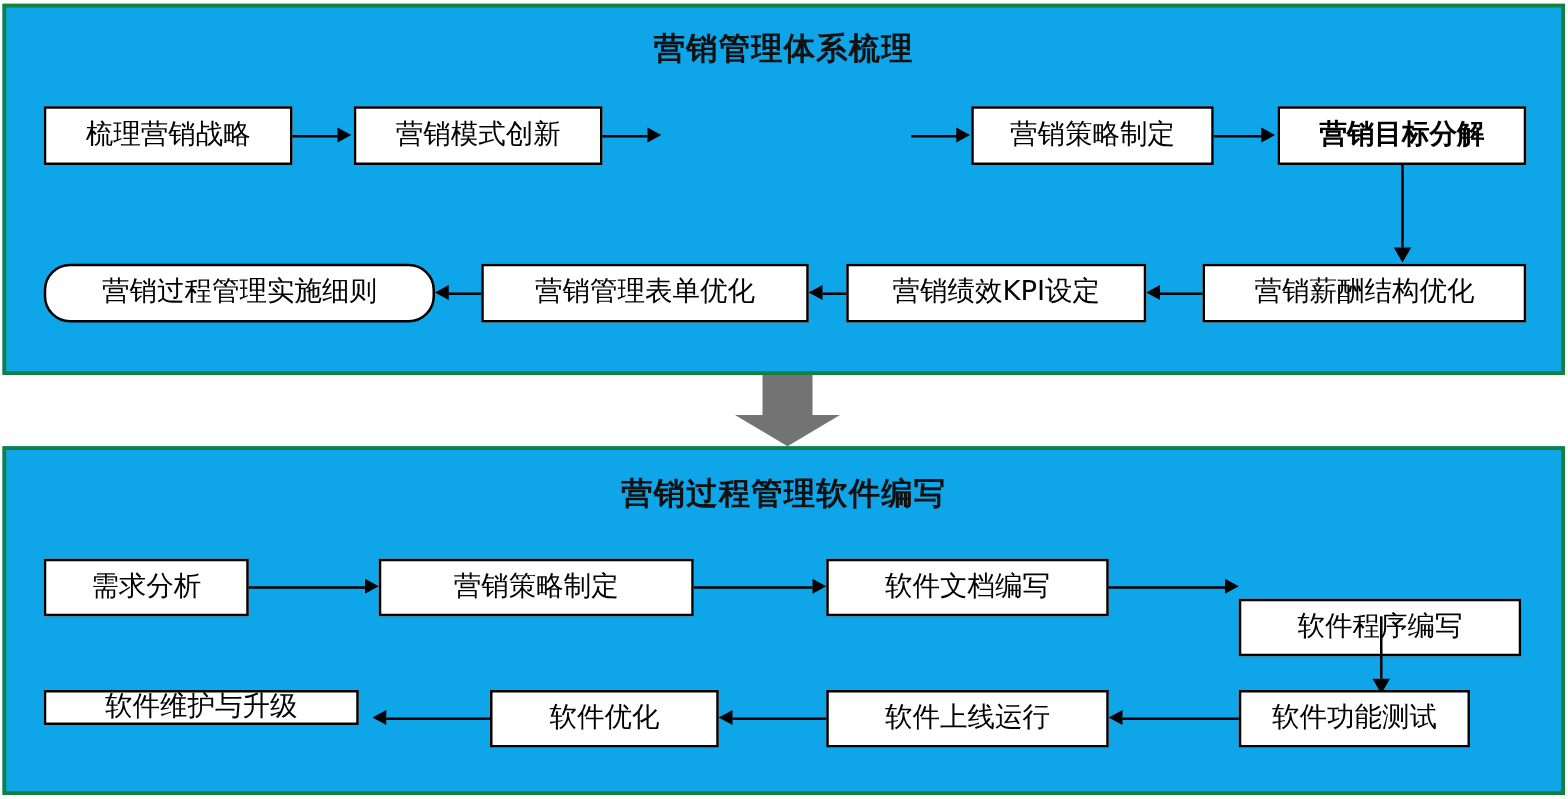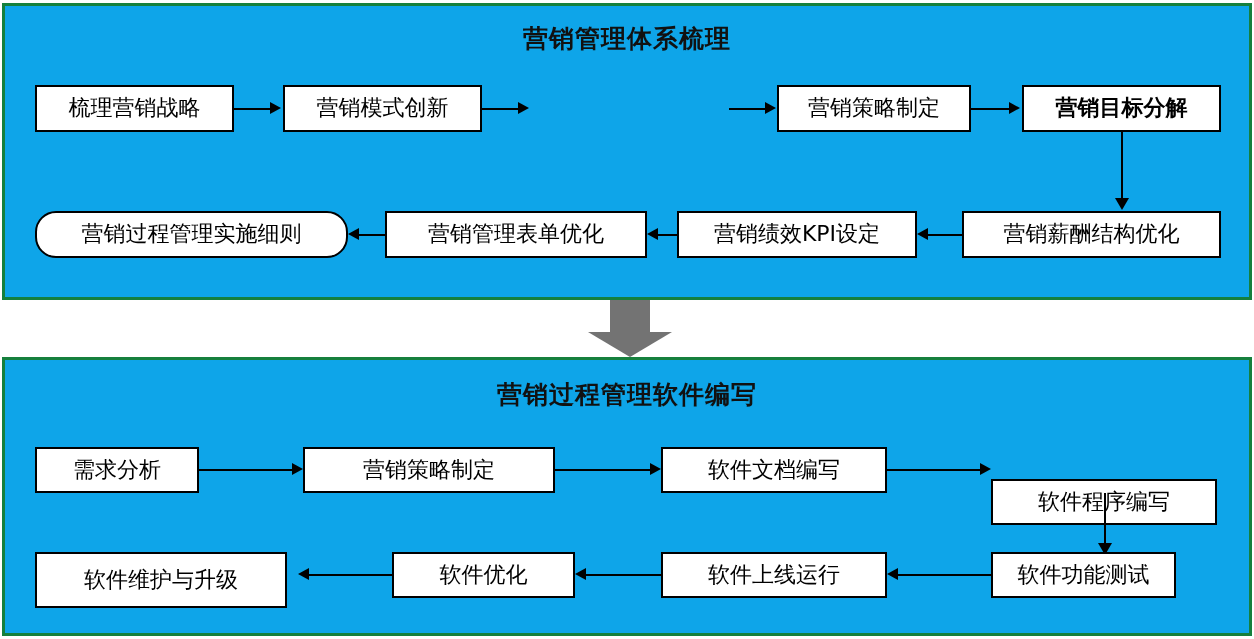--- a/index.html
+++ b/index.html
@@ -191,21 +191,21 @@
 
   <div class="conn-line-h" style="left:555px; top:469px; width:95px;"></div>
   <div class="arrow-head arrow-right" style="left:650px; top:463px;"></div>
 
   <div class="conn-line-h" style="left:887px; top:469px; width:93px;"></div>
   <div class="arrow-head arrow-right" style="left:980px; top:463px;"></div>
 
   <div class="conn-line-v" style="left:1104px; top:493px; height:50px;"></div>
   <div class="arrow-head arrow-down" style="left:1098px; top:543px;"></div>
 
-  <div class="node r4" style="left:35px;  top:552px; width:252px; height:56px;">软件维护与升级</div>
+  <div class="node r4" style="left:35px;  top:552px; width:252px; height:28px;">软件维护与升级</div>
   <div class="node r4" style="left:392px; top:552px; width:183px; height:46px;">软件优化</div>
   <div class="node r4" style="left:661px; top:552px; width:226px; height:46px;">软件上线运行</div>
   <div class="node r4" style="left:991px; top:552px; width:185px; height:46px;">软件功能测试</div>
 
   <div class="conn-line-h" style="left:309px; top:574px; width:83px;"></div>
   <div class="arrow-head arrow-left" style="left:298px; top:568px;"></div>
 
   <div class="conn-line-h" style="left:586px; top:574px; width:75px;"></div>
   <div class="arrow-head arrow-left" style="left:575px; top:568px;"></div>
 

